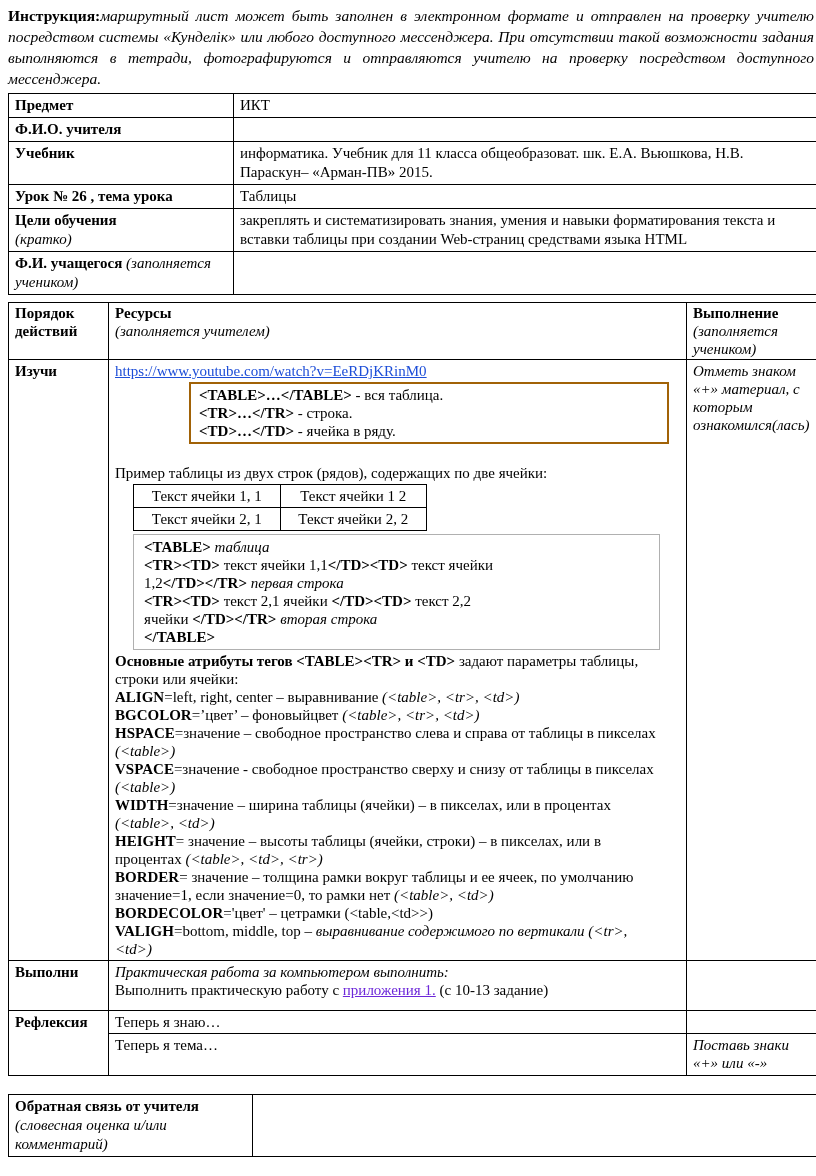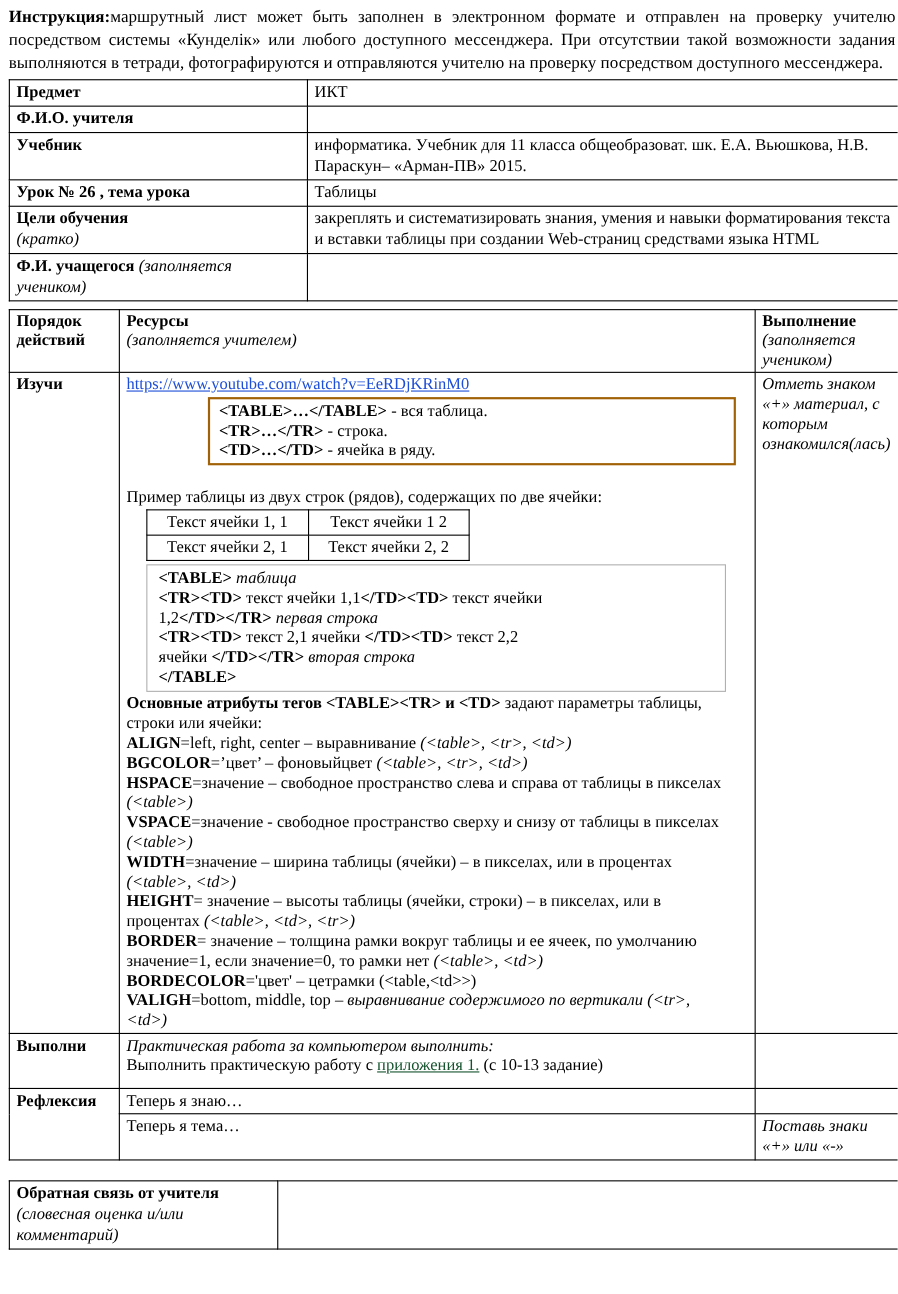--- a/index.html
+++ b/index.html
@@ -3,53 +3,53 @@
 <meta charset="utf-8">
 <style>
   * { margin:0; padding:0; box-sizing:border-box; }
   html,body { width:816px; height:1176px; background:#ffffff; overflow:hidden; }
   body { font-family:"Liberation Serif","DejaVu Serif",serif; font-size:15px; color:#000; }
   .page { position:relative; width:816px; height:1176px; padding:4px 0 0 8px; }
 
   .doc-title { text-align:center; font-weight:bold; font-size:16px; margin-right:16px; }
   .instruction { text-align:justify; font-size:15.5px; line-height:21px; margin:1px 2px 4px 0; }
   .instruction .lead { font-weight:bold; font-style:normal; }
-  .instruction .body-it { }
+  .instruction .body-it { font-style:italic; }
 
   table { border-collapse:collapse; table-layout:fixed; }
   td,th { border:1px solid #000; vertical-align:top; text-align:left; font-weight:normal;
           padding:1px 6px; line-height:18px; }
 
   .lbl { font-weight:bold; }
   .note { font-style:italic; font-weight:normal; }
 
   .info-table { width:812px; }
   .info-table td { line-height:19px; padding:2px 6px; }
-  .info-table .c1 { width:271px; }
+  .info-table .c1 { width:225px; }
 
   .main-table { width:812px; margin-top:7px; }
   .main-table .c1 { width:100px; }
   .main-table .c2 { width:578px; }
   .main-table .c3 { width:134px; }
   .main-table td { padding:2px 6px; }
 
   .cell-study { padding-right:20px !important; }
   .url-line a { color:#1d4ed8; text-decoration:underline; }
 
   .legend-box { width:480px; margin:2px 0 20px 74px; border:2px solid #a16207; padding:2px 8px; }
   .example-caption { margin-top:13px; }
   .example-table { margin:2px 0 3px 18px; width:294px; }
   .example-table td { text-align:center; padding:2px 3px; line-height:18px; }
   .code-box { width:527px; margin:1px 0 2px 18px; border:1px solid #b0b0b0; padding:3px 10px; }
   .attr-line, .attr-intro { line-height:18px; }
   .code-line i, .attr-line i, .attr-intro i { font-style:italic; }
 
   .practice-cell { height:50px; }
   .reflect-b { height:42px; }
-  .link-blue { color:#14532d; text-decoration:underline; }
+  .link-blue { color:#6d28d9; text-decoration:underline; }
 
   .feedback-table { width:812px; margin-top:18px; }
   .feedback-table .c1 { width:244px; }
   .feedback-table td { line-height:19px; padding:2px 6px; height:56px; }
 </style>
 </head>
 <body>
 
 <div class="page">
 

